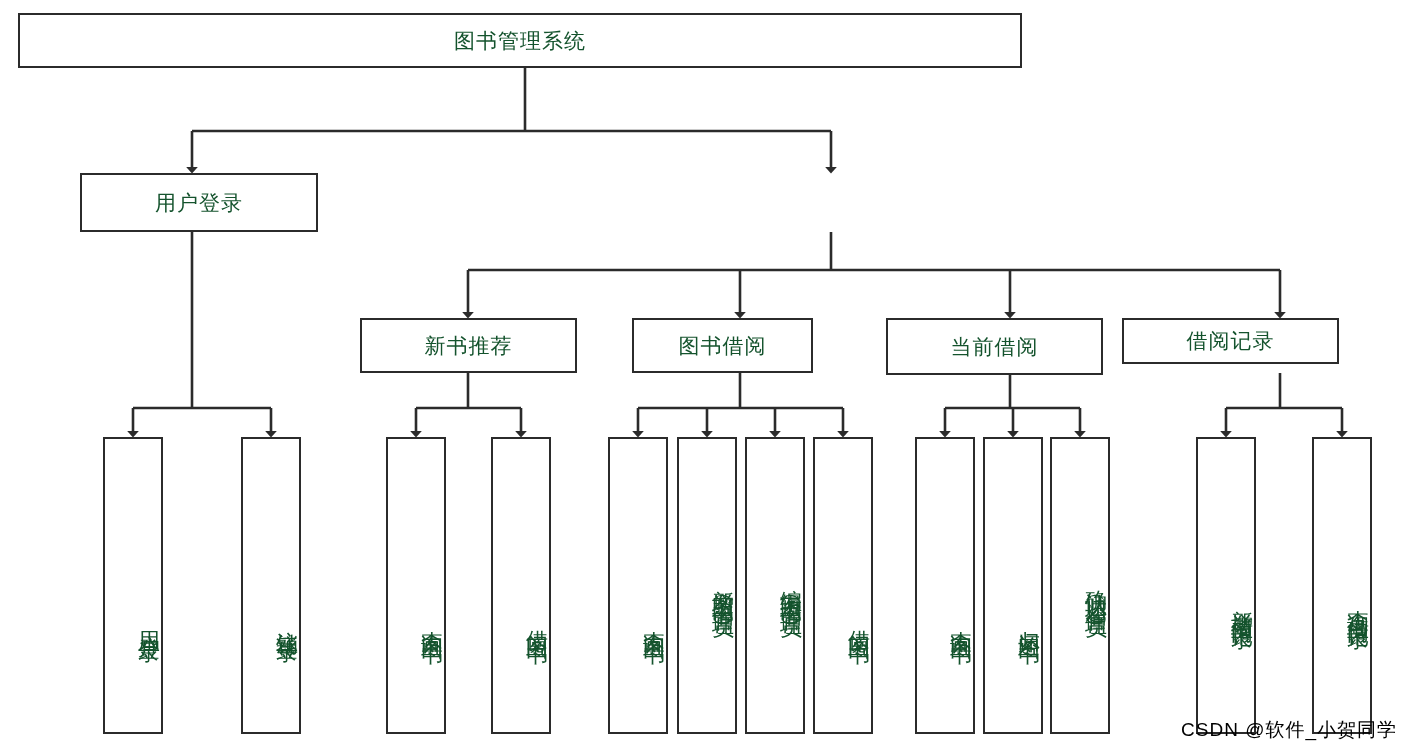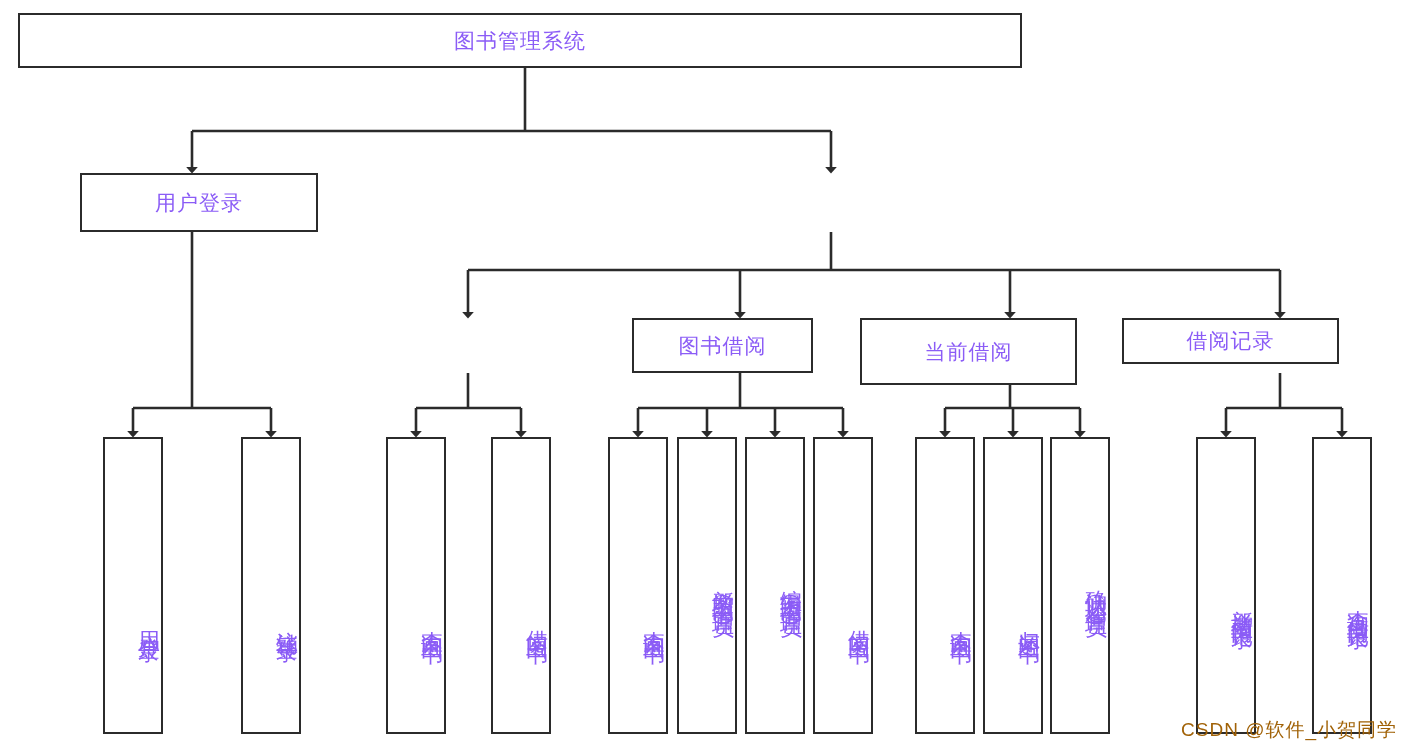--- a/index.html
+++ b/index.html
@@ -26,21 +26,21 @@
     pointer-events: none;
   }
   .node {
     position: absolute;
     box-sizing: border-box;
     border: 2px solid #2b2b2b;
     background: #ffffff;
     display: flex;
     align-items: center;
     justify-content: center;
-    color: #8b5cf6;
+    color: #14532d;
   }
   .node.horiz {
     font-size: 21px;
     letter-spacing: 1px;
     line-height: 1.2;
   }
   .node.vert {
     writing-mode: vertical-rl;
     text-orientation: upright;
     font-size: 22px;
@@ -53,21 +53,21 @@
   .node.vert .vtxt {
     writing-mode: vertical-rl;
     text-orientation: upright;
     white-space: nowrap;
   }
   #watermark {
     position: absolute;
     right: 8px;
     bottom: 4px;
     font-size: 19px;
-    color: #a16207;
+    color: #000000;
     letter-spacing: 1px;
     white-space: nowrap;
   }
 </style>
 </head>
 <body>
 
 <div id="canvas">
 
   <svg id="wires" viewBox="0 0 1405 747" xmlns="http://www.w3.org/2000/svg">
@@ -120,22 +120,23 @@
       <path d="M1226,408 L1342,408"></path>
       <path d="M1226,408 L1226,434" marker-end="url(#arrow)"></path>
       <path d="M1342,408 L1342,434" marker-end="url(#arrow)"></path>
     </g>
   </svg>
 
   <div class="node horiz" style="left:18px; top:13px; width:1004px; height:55px;">图书管理系统</div>
 
   <div class="node horiz" style="left:80px; top:173px; width:238px; height:59px;">用户登录</div>
 
+  <div class="node horiz" style="left:360px; top:318px; width:217px; height:55px;">新书推荐</div>
   <div class="node horiz" style="left:632px; top:318px; width:181px; height:55px;">图书借阅</div>
-  <div class="node horiz" style="left:860px; top:318px; width:217px; height:67px;">当前借阅</div>
+  <div class="node horiz" style="left:886px; top:318px; width:217px; height:57px;">当前借阅</div>
   <div class="node horiz" style="left:1122px; top:318px; width:217px; height:46px;">借阅记录</div>
 
   <div class="node vert" style="left:103px; top:437px; width:60px; height:297px; padding-top:70px;">
     <span class="vtxt">用户登录</span>
   </div>
   <div class="node vert" style="left:241px; top:437px; width:60px; height:297px; padding-top:70px;">
     <span class="vtxt">注销登录</span>
   </div>
 
   <div class="node vert" style="left:386px; top:437px; width:60px; height:297px; padding-top:70px;">

